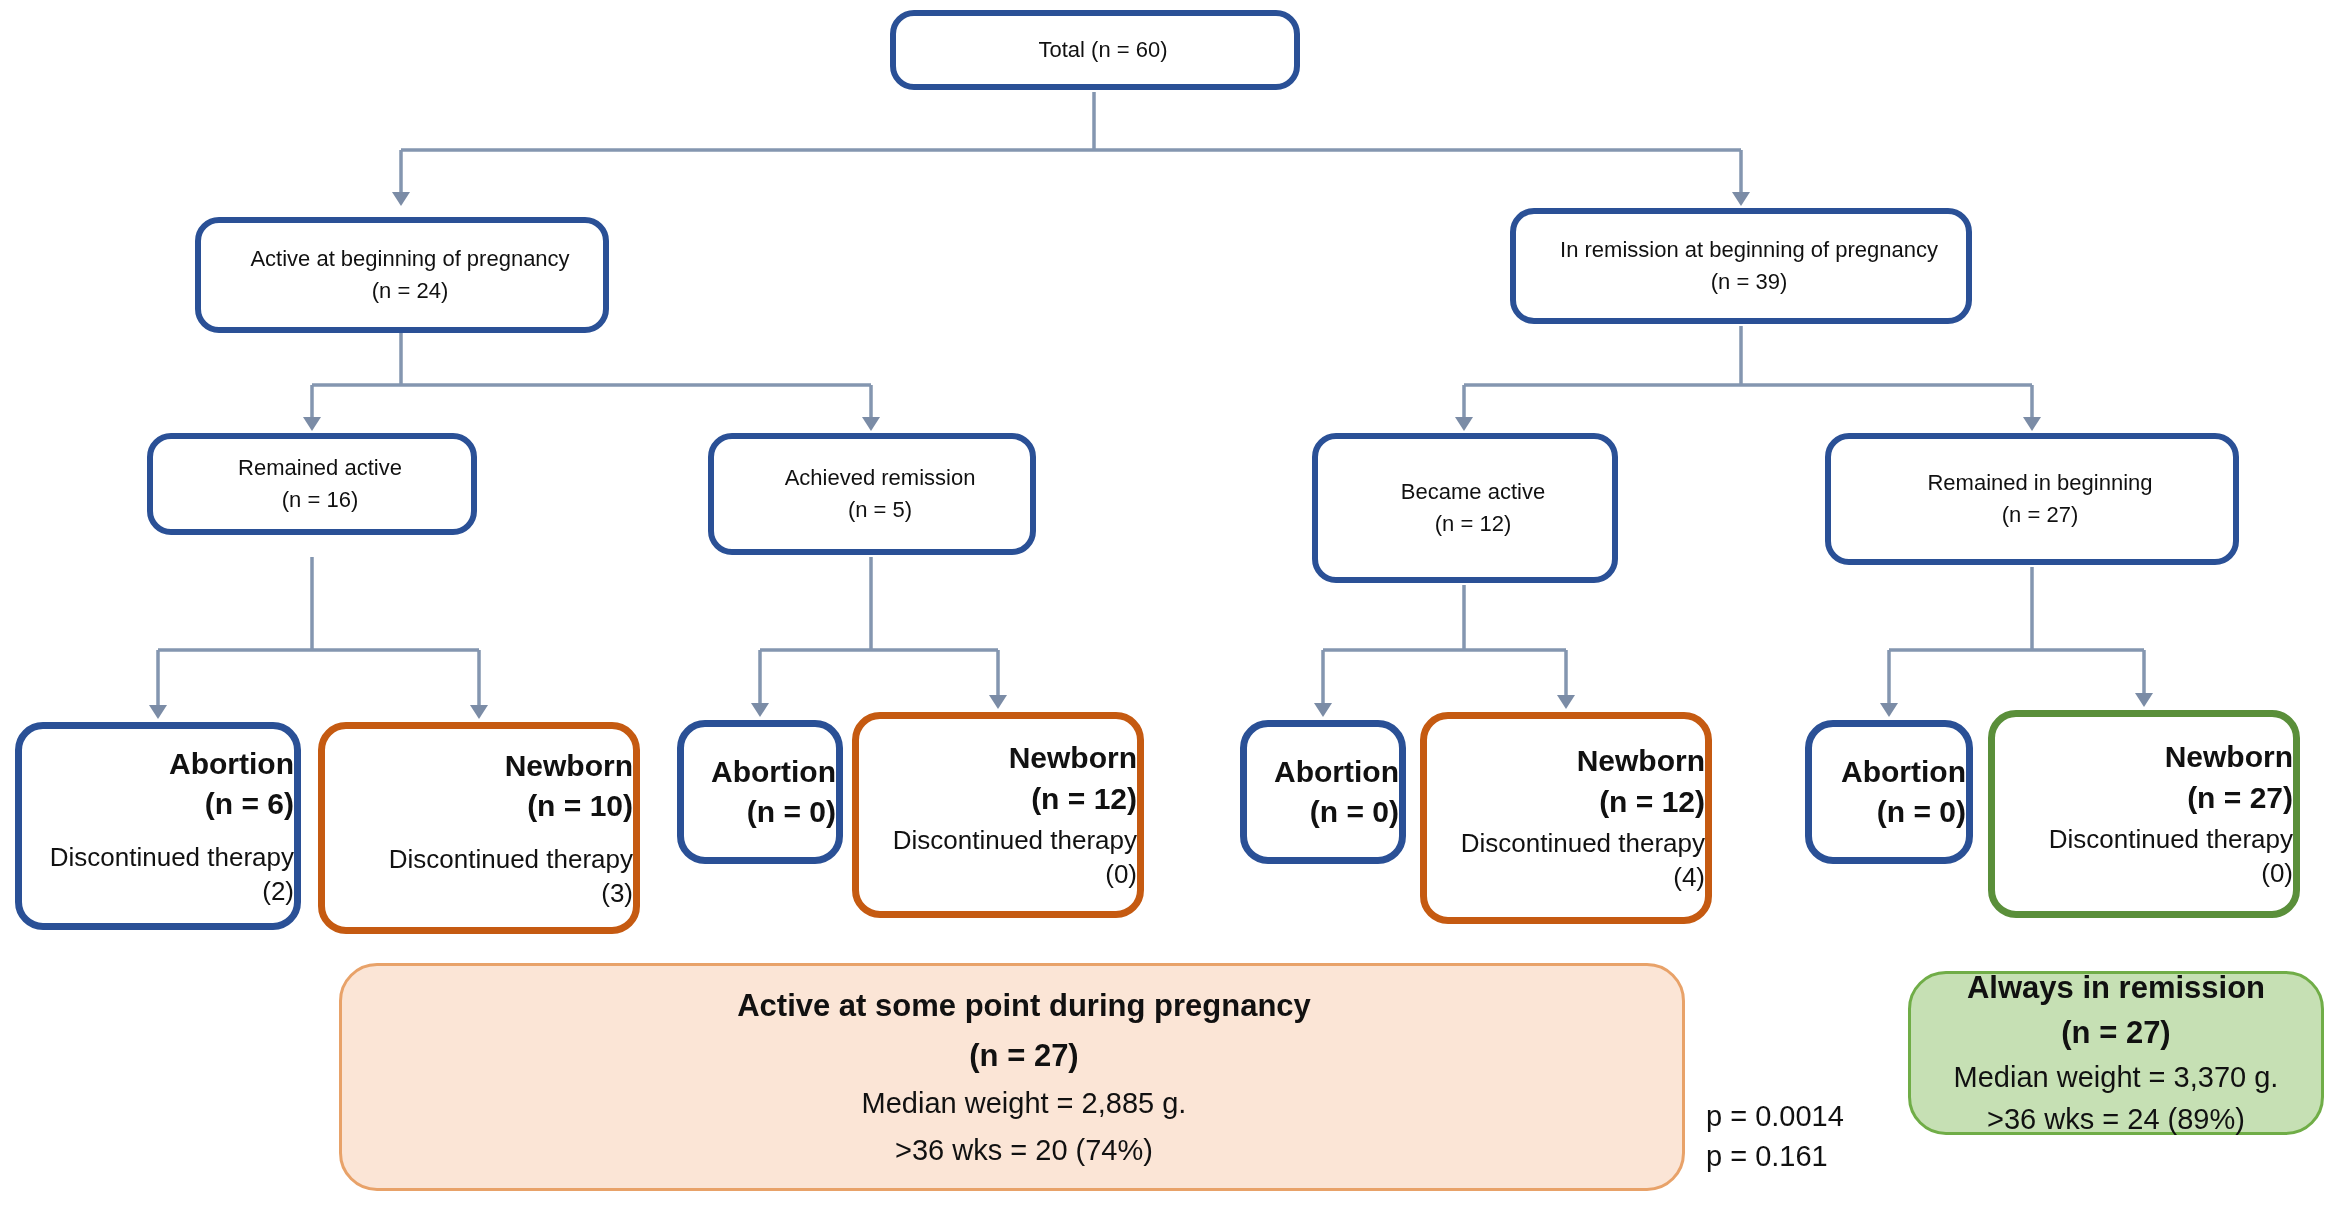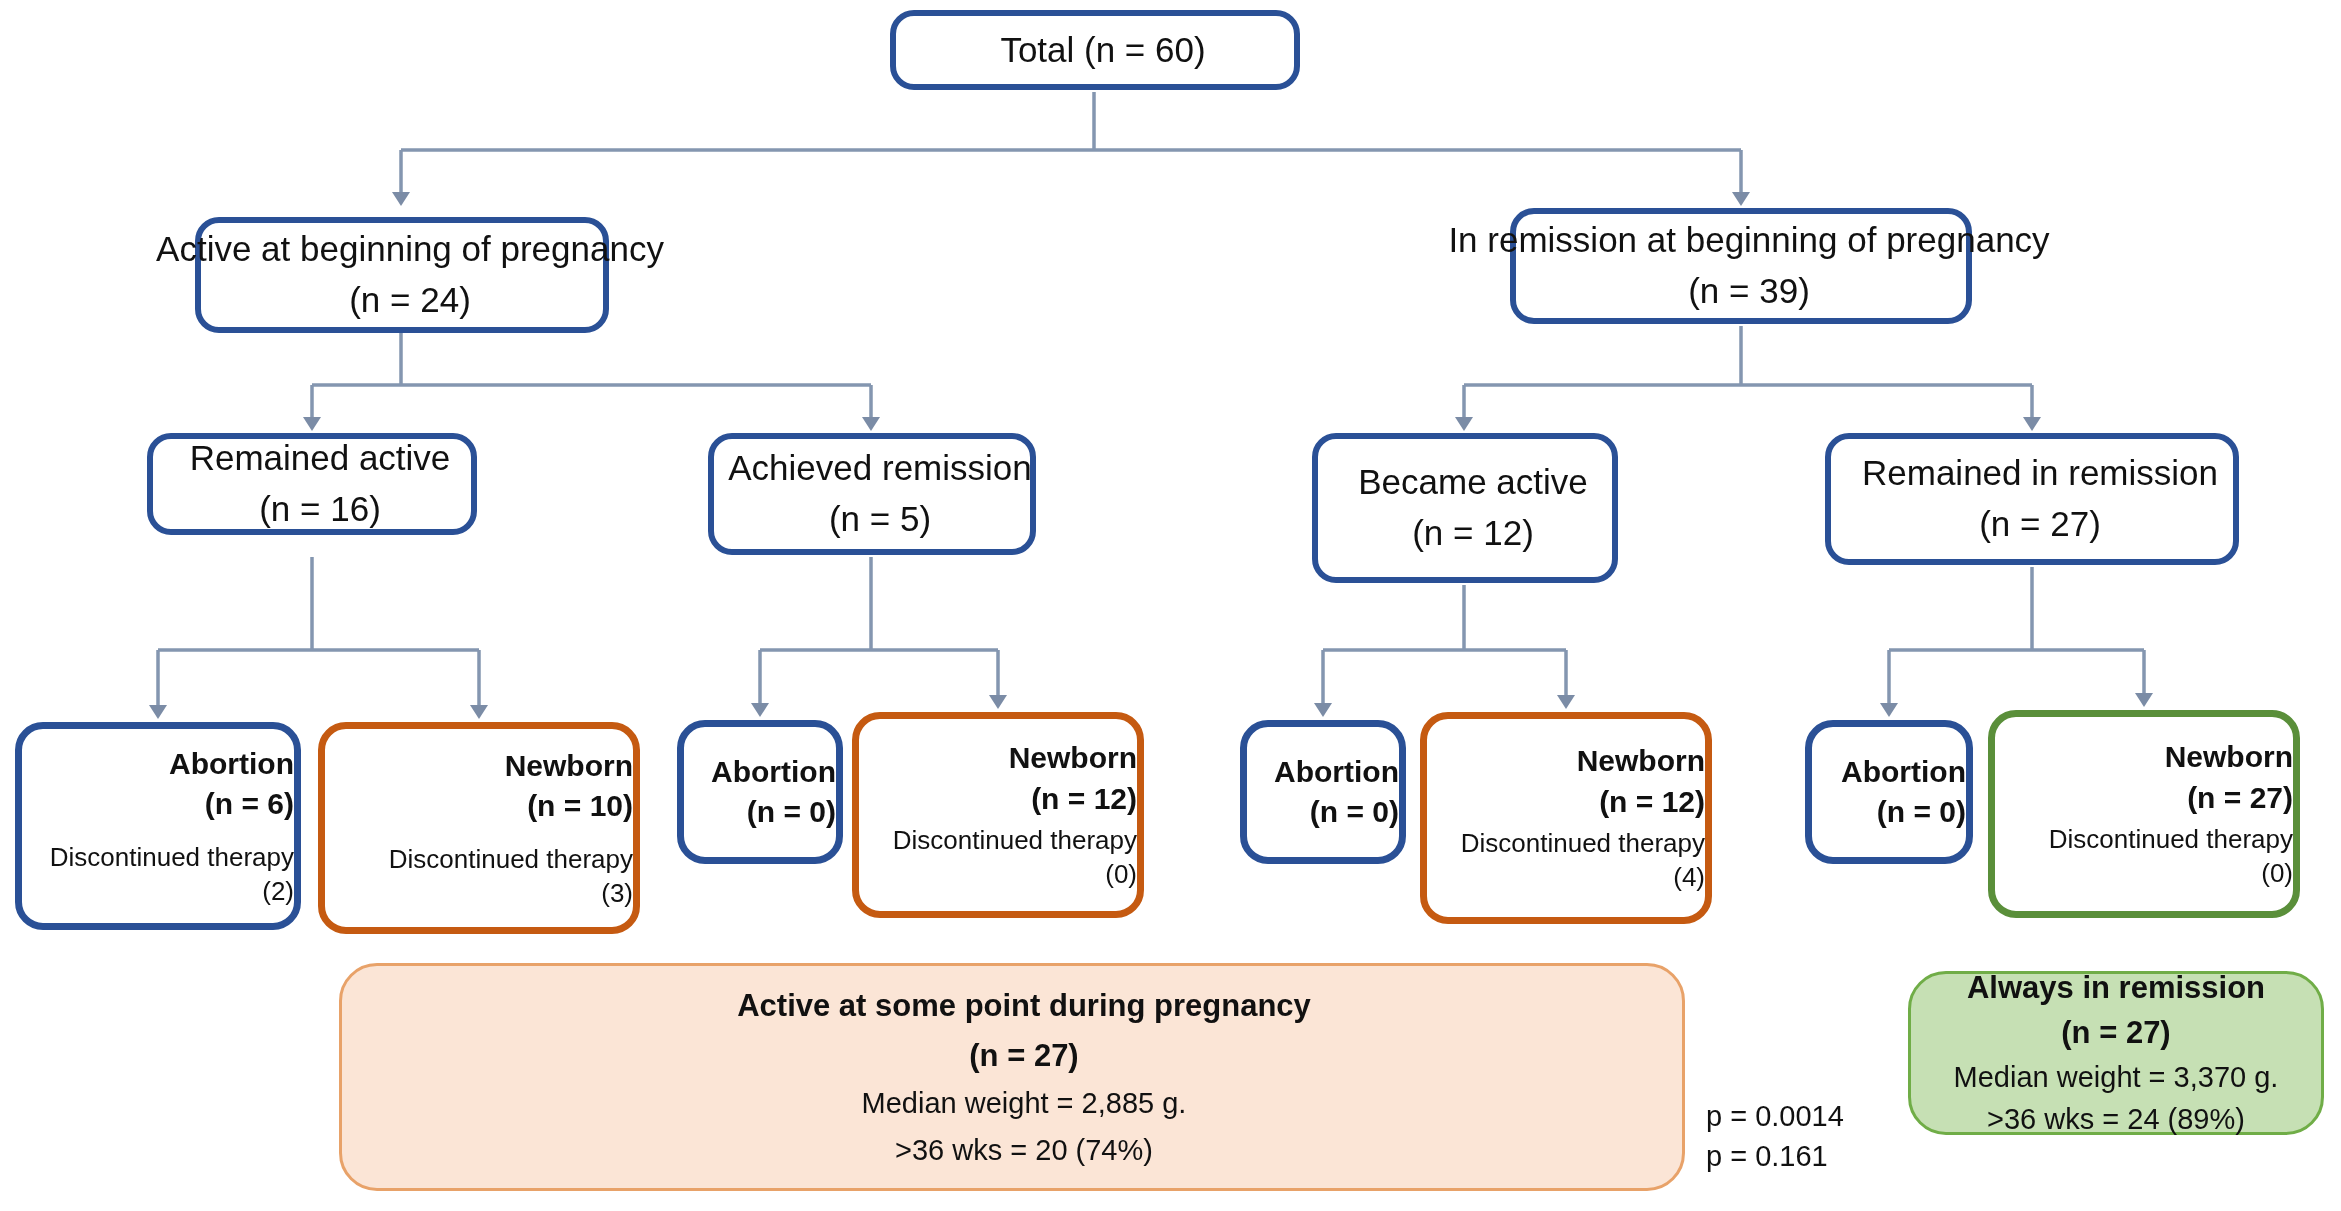--- a/index.html
+++ b/index.html
@@ -12,21 +12,21 @@
     overflow:hidden;
   }
   .node{
     position:absolute;
     background:#ffffff;
     border:6px solid #2a5096;
     border-radius:24px;
     display:flex;flex-direction:column;
     align-items:center;justify-content:center;
     text-align:center;
-    font-size:35px;line-height:1.45;
+    font-size:22px;line-height:1.45;
     box-sizing:border-box;
     white-space:nowrap;
     padding-left:16px;
   }
   
   #node-total{left:890px;top:10px;width:410px;height:80px;}
   #node-active-start{left:195px;top:217px;width:414px;height:116px;}
   #node-remission-start{left:1510px;top:208px;width:462px;height:116px;}
   #node-remained-active{left:147px;top:433px;width:330px;height:102px;}
   #node-achieved-remission{left:708px;top:433px;width:328px;height:122px;}
@@ -135,21 +135,21 @@
   </div>
   <div class="node" id="node-achieved-remission">
     <div>Achieved remission</div>
     <div>(n = 5)</div>
   </div>
   <div class="node" id="node-became-active">
     <div>Became active</div>
     <div>(n = 12)</div>
   </div>
   <div class="node" id="node-remained-in-remission">
-    <div>Remained in remission</div>
+    <div>Remained in beginning</div>
     <div>(n = 27)</div>
   </div>
 
   <div class="outcome" id="outcome-abortion-1">
     <div class="title">Abortion</div>
     <div class="title">(n = 6)</div>
     <div class="therapy">Discontinued therapy</div>
     <div class="therapy tight" style="margin-top:0;">(2)</div>
   </div>
 

